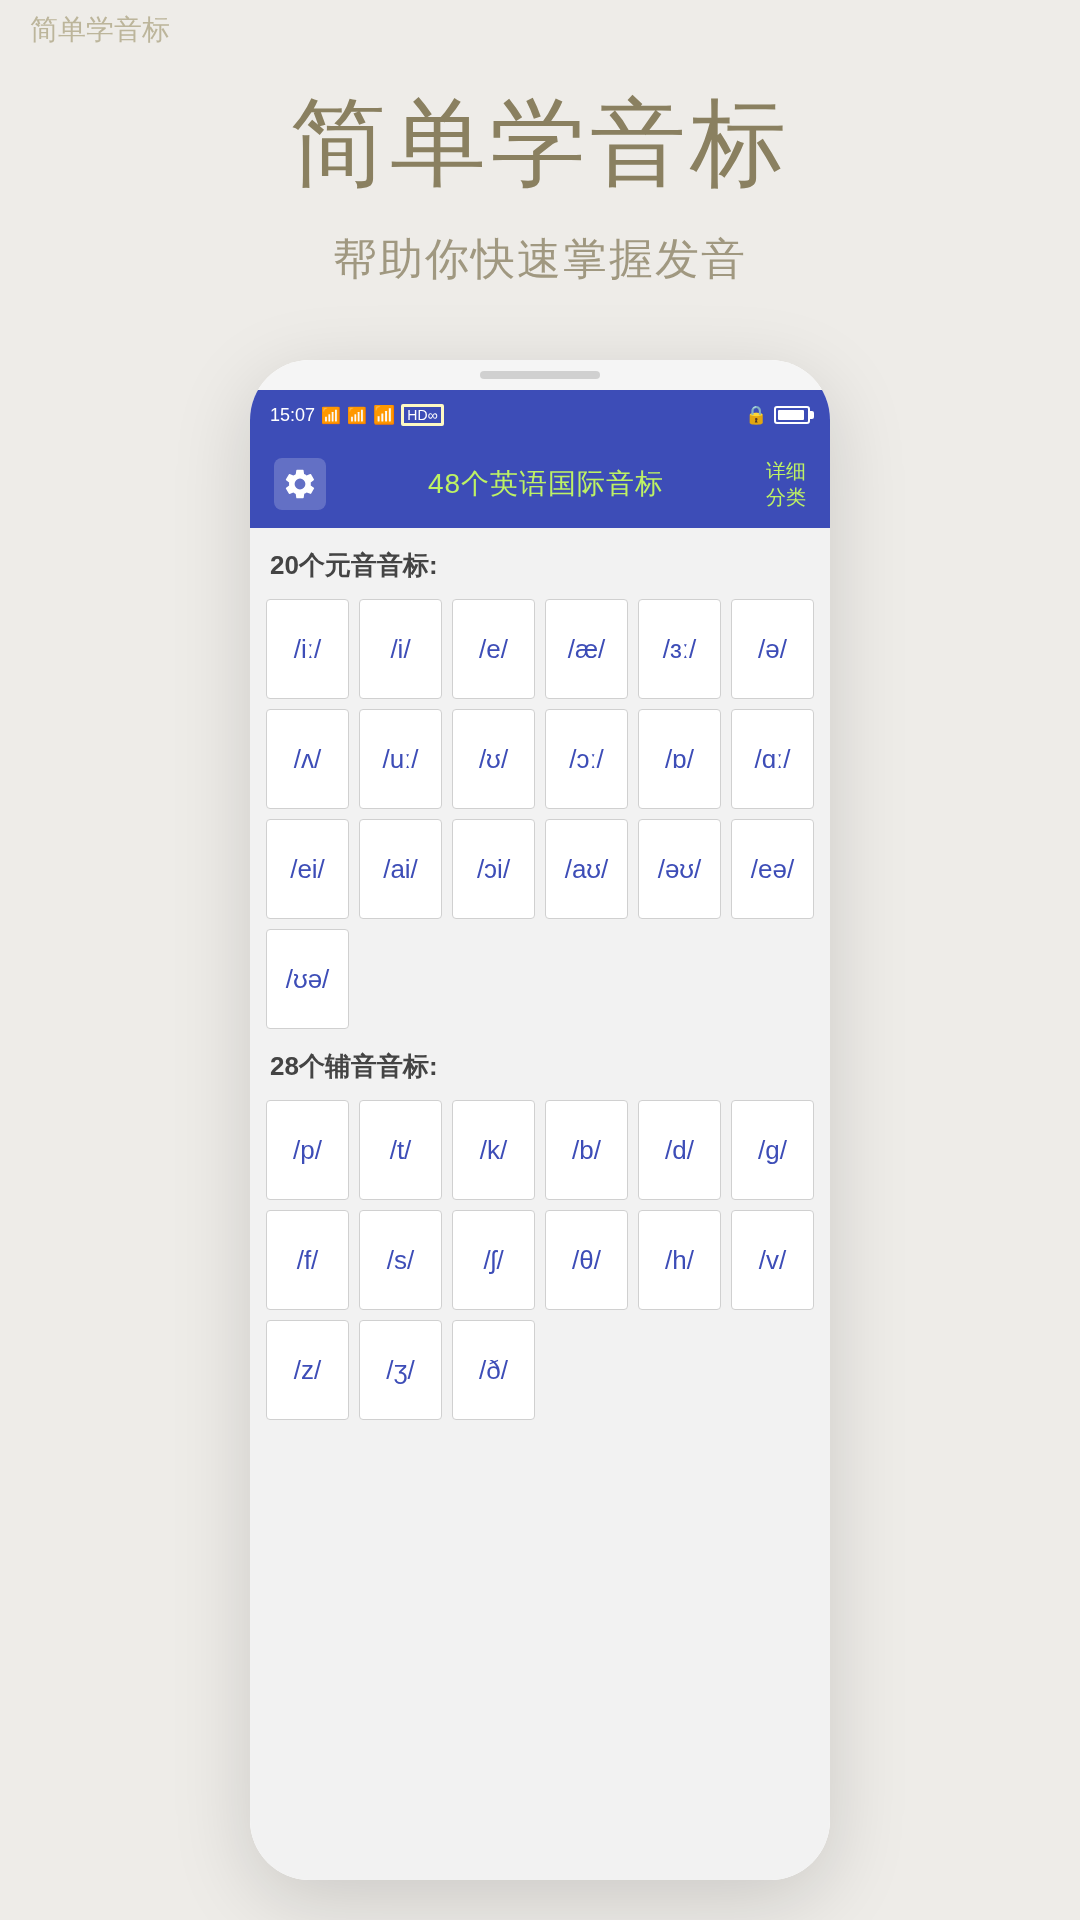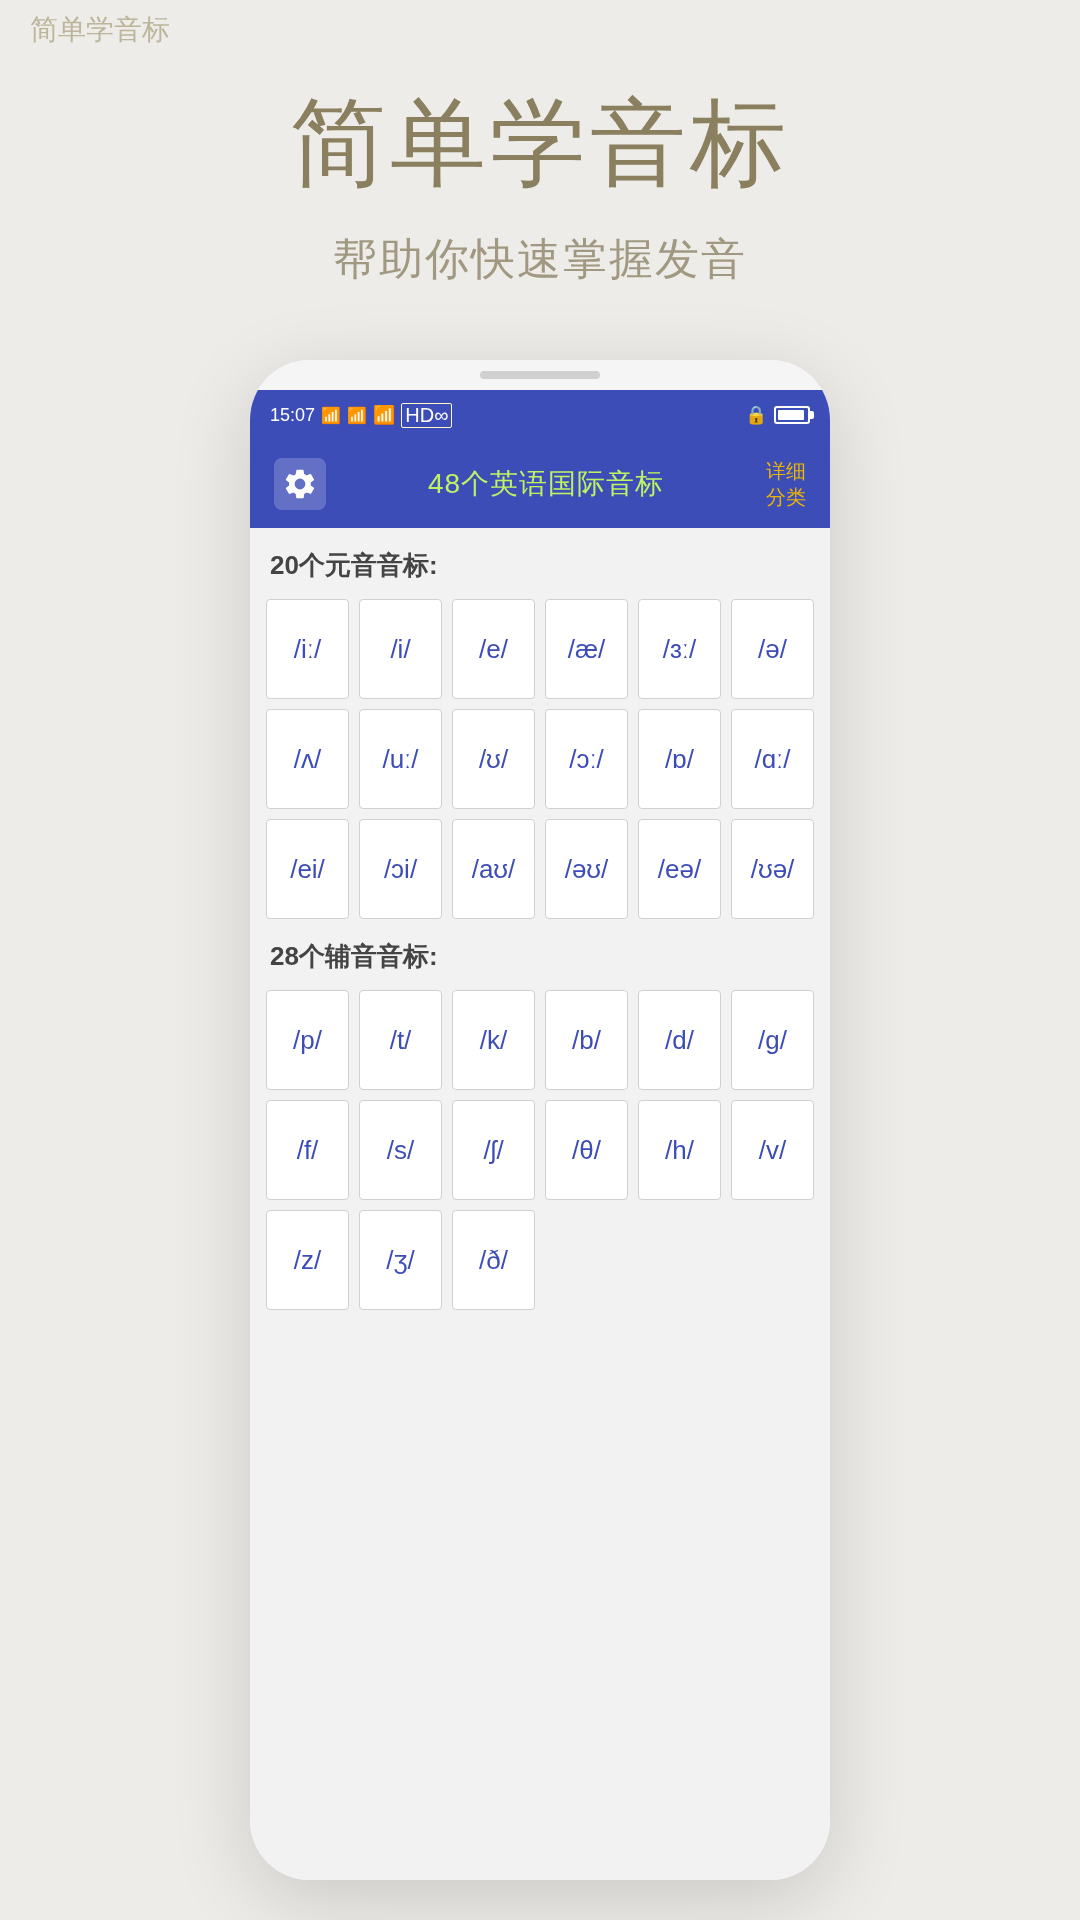--- a/index.html
+++ b/index.html
@@ -166,21 +166,21 @@
     }
 
     .app-bar-title {
       color: #bef264;
       font-size: 28px;
       font-weight: 400;
       letter-spacing: 1px;
     }
 
     .app-bar-action {
-      color: #eab308;
+      color: #bef264;
       font-size: 20px;
       text-align: left;
       line-height: 1.3;
     }
 
     
     .phone-content {
       background: #f2f2f2;
       height: calc(100% - 168px);
       overflow-y: auto;
@@ -235,21 +235,21 @@
   <div class="phone-notch-bar">
     <div class="phone-notch"></div>
   </div>
 
   <div class="status-bar">
     <div class="status-left">
       <span>15:07</span>
       <span style="font-size:16px;">📶</span>
       <span style="font-size:16px;">📶</span>
       <span>📶</span>
-      <span style="font-size:20px;border:1px solid #fef9c3;padding:0 3px;border-radius:2px;">HD∞</span>
+      <span style="font-size:14px;border:3px solid #fef9c3;padding:0 3px;border-radius:2px;">HD∞</span>
     </div>
     <div class="status-right">
       <span>🔒</span>
       <div class="battery-icon">
         <div class="battery-fill"></div>
       </div>
     </div>
   </div>
 
   <div class="app-bar">
@@ -279,20 +279,21 @@
 
       <div class="phonetic-cell">/ə/</div>
       <div class="phonetic-cell">/ʌ/</div>
       <div class="phonetic-cell">/uː/</div>
       <div class="phonetic-cell">/ʊ/</div>
       <div class="phonetic-cell">/ɔː/</div>
 
       <div class="phonetic-cell">/ɒ/</div>
       <div class="phonetic-cell">/ɑː/</div>
       <div class="phonetic-cell">/ei/</div>
+      <div class="phonetic-cell">/ai/</div>
       <div class="phonetic-cell">/ɔi/</div>
 
       <div class="phonetic-cell">/aʊ/</div>
       <div class="phonetic-cell">/əʊ/</div>
       <div class="phonetic-cell">/eə/</div>
       <div class="phonetic-cell">/ʊə/</div>
     </div>
 
     <div class="section-title">28个辅音音标:</div>
 

